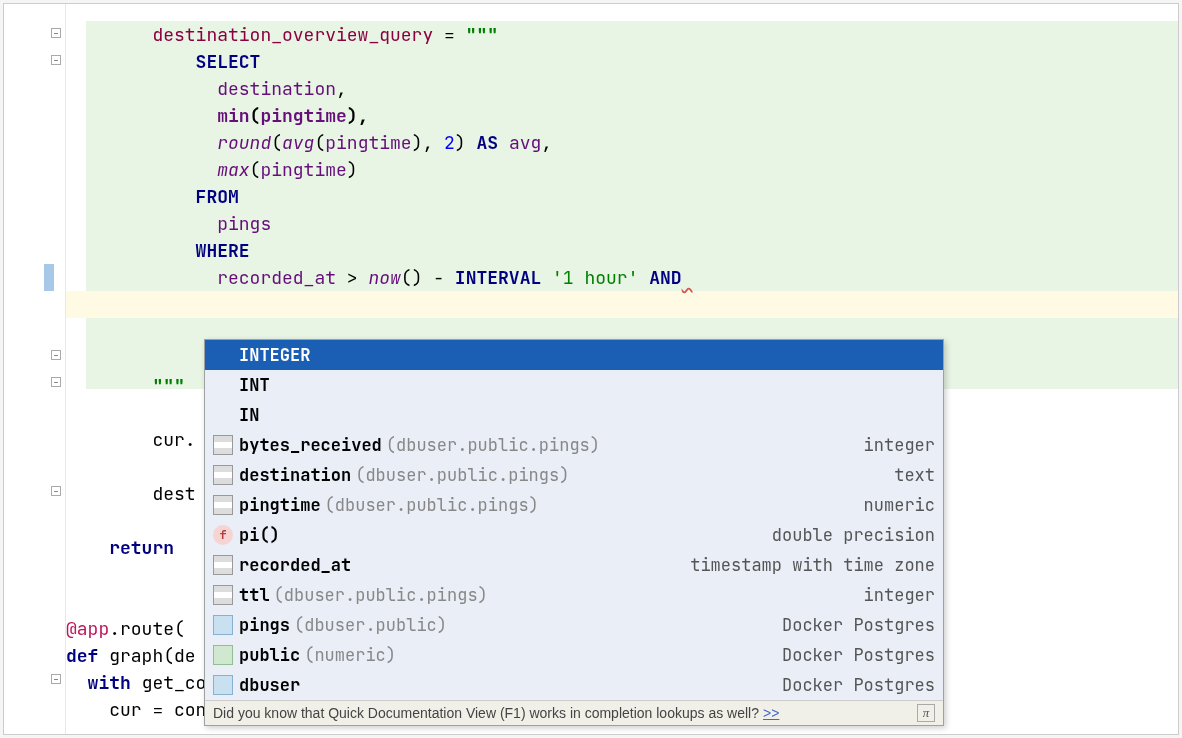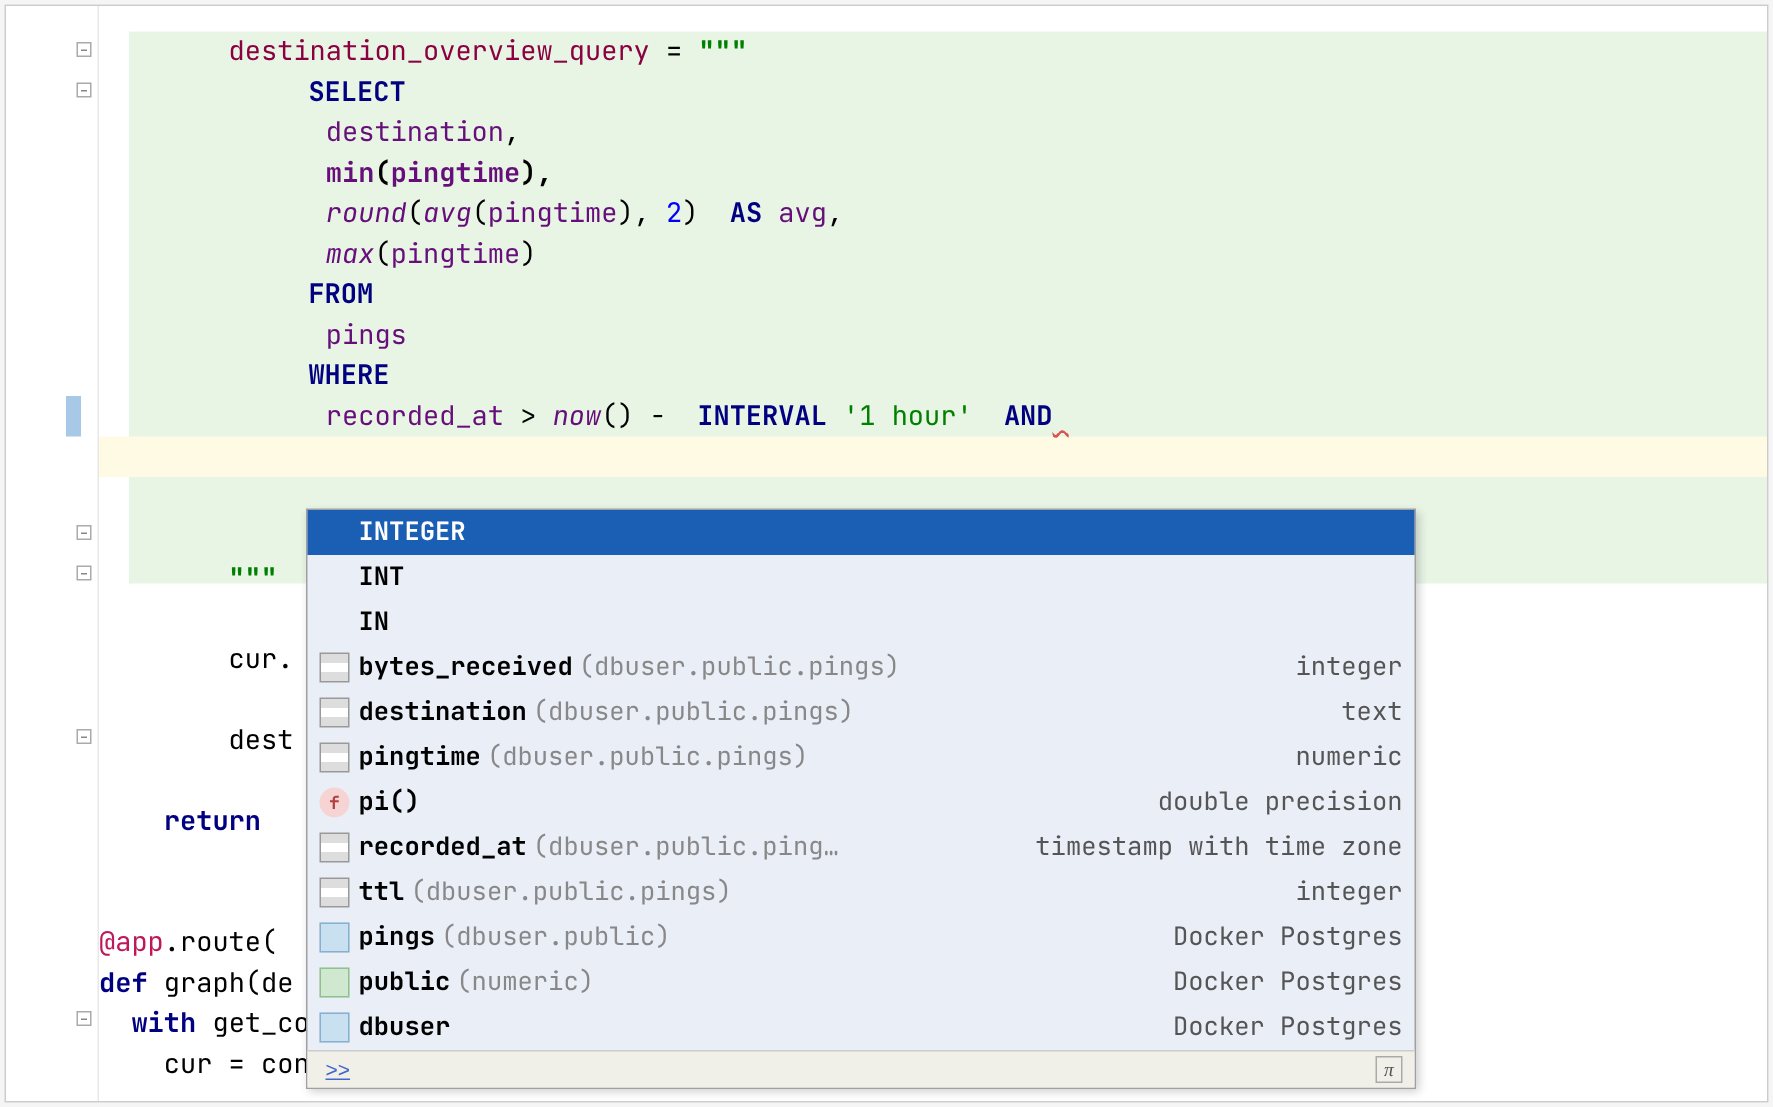--- a/index.html
+++ b/index.html
@@ -64,21 +64,21 @@
       left: 0;
       right: 0;
       height: 27px;
       line-height: 27px;
       white-space: pre;
       padding-left: 0;
     }
     .ident { color: #8b0040; }
     .assign { color: #000; }
     .string { color: #008000; font-weight: bold; }
-    .kw { color: #000080; font-weight: bold; margin-left: 10px; }
+    .kw { color: #000080; font-weight: bold; }
     .col { color: #660e7a; }
     .func { color: #660e7a; font-style: italic; }
     .paren { color: #000; }
     .num { color: #0000ff; }
     .strlit { color: #008000; font-weight: normal; }
     .py-kw { color: #000080; font-weight: bold; }
     .py-decorator { color: #be185d; }
     .py-param { color: #660088; font-style: italic; }
     .wavy {
       text-decoration: wavy underline #d9534f;
@@ -267,21 +267,20 @@
           <span class="completion-type">numeric</span>
         </div>
         <div class="completion-item">
           <span class="completion-icon icon-func">f</span>
           <span class="completion-text">pi()</span>
           <span class="completion-type">double precision</span>
         </div>
         <div class="completion-item">
           <span class="completion-icon icon-table"></span>
           <span class="completion-text">recorded_at</span>
-          <span class="completion-detail"> (dbuser.public.ping…</span>
           <span class="completion-type">timestamp with time zone</span>
         </div>
         <div class="completion-item">
           <span class="completion-icon icon-table"></span>
           <span class="completion-text">ttl</span>
           <span class="completion-detail"> (dbuser.public.pings)</span>
           <span class="completion-type">integer</span>
         </div>
         <div class="completion-item">
           <span class="completion-icon icon-db"></span>
@@ -295,18 +294,19 @@
           <span class="completion-detail"> (numeric)</span>
           <span class="completion-type">Docker Postgres</span>
         </div>
         <div class="completion-item">
           <span class="completion-icon icon-db"></span>
           <span class="completion-text">dbuser</span>
           <span class="completion-type">Docker Postgres</span>
         </div>
       </div>
     <div class="completion-footer">
+      <span>Did you know that Quick Documentation View (F1) works in completion lookups as well?</span>
       <a href="#">&gt;&gt;</a>
       <span class="pi-icon">π</span>
     </div>
   </div>
 
 </div>
 
 </body></html>

